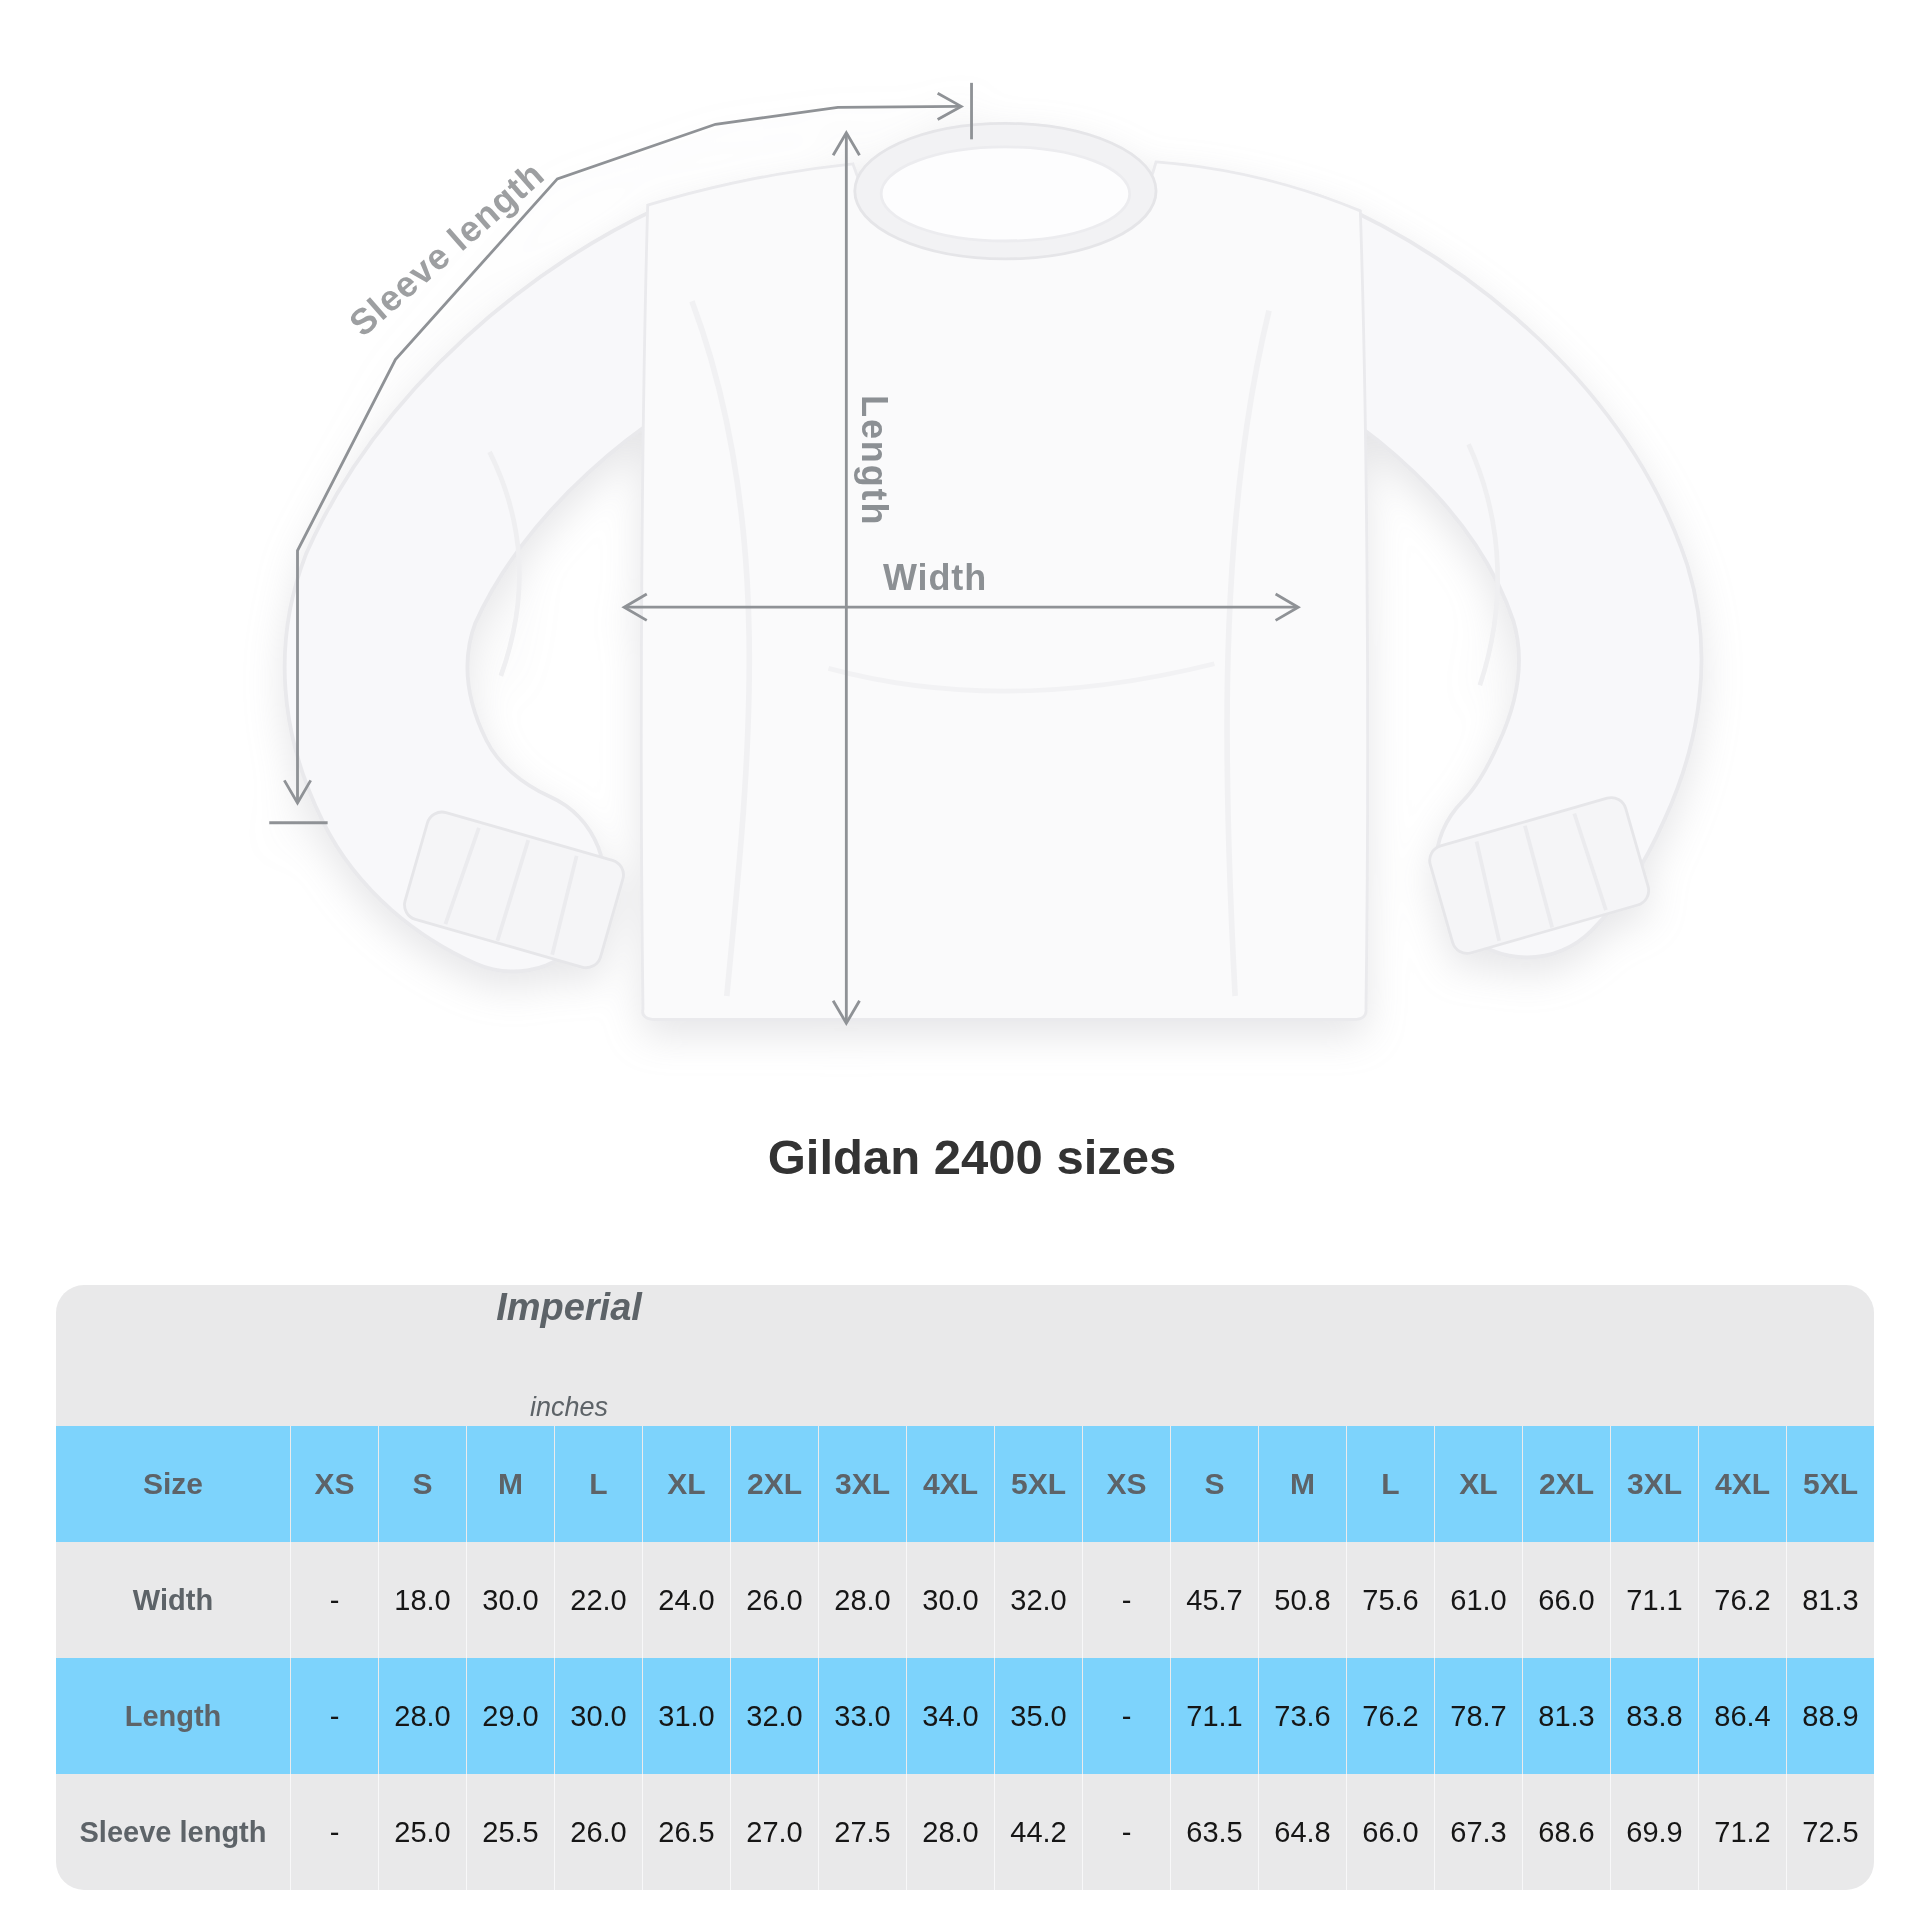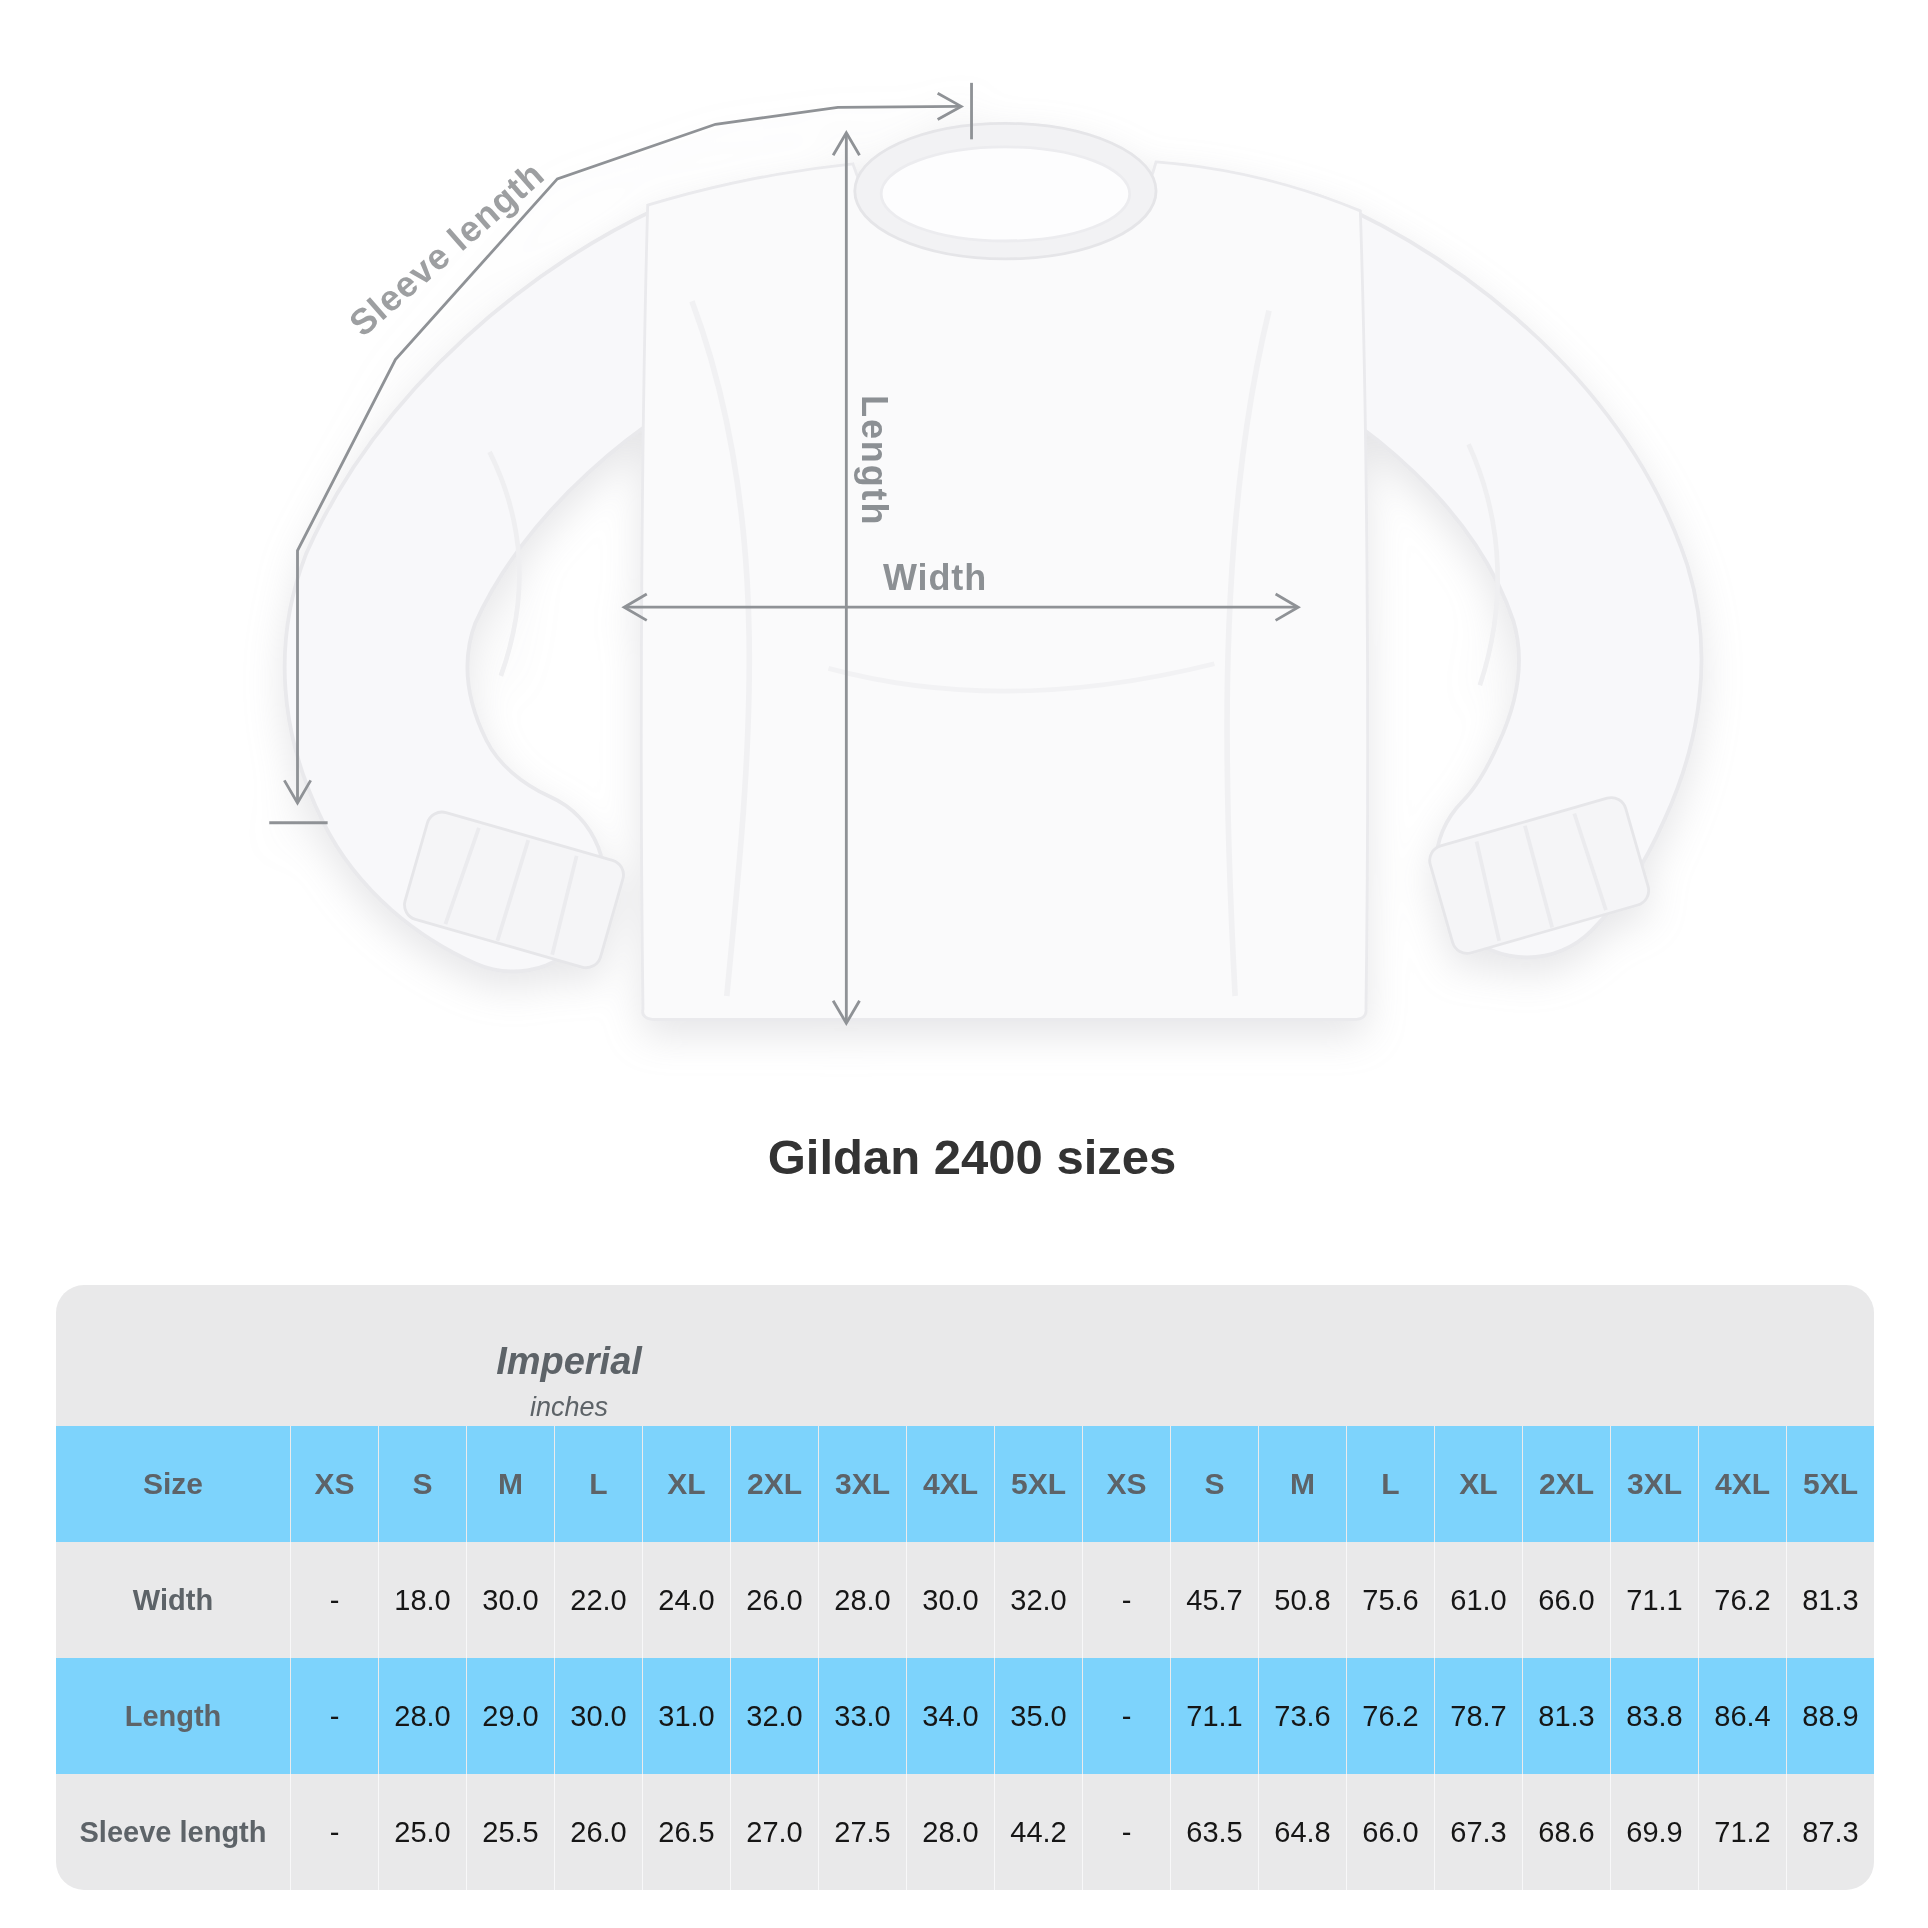--- a/index.html
+++ b/index.html
@@ -20,21 +20,21 @@
   
   .title{position:absolute;left:8px;top:1128px;width:1928px;text-align:center;
         font-size:49px;font-weight:bold;color:#333333;line-height:58px;}
   .subtitle{position:absolute;left:0;top:1196px;width:1928px;text-align:center;
         font-style:italic;font-size:28px;color:#565656;line-height:38px;}
 
   
   .table{position:absolute;left:56px;top:1285px;width:1818px;height:605px;
         border-radius:28px;overflow:hidden;background:#ffffff;}
   .units{display:flex;height:141px;background:#e9e9ea;}
-  .unit{display:flex;flex-direction:column;align-items:center;justify-content:flex-end;}
+  .unit{display:flex;flex-direction:column;align-items:center;justify-content:space-between;}
   .unit-imperial{width:1026px;}
   .unit-metric{width:792px;}
   .unit-name{font-size:38px;font-weight:bold;font-style:italic;color:#5d6368;line-height:45px;}
   .unit-sub{font-size:27px;font-style:italic;color:#5d6368;line-height:38px;margin-top:4px;}
 
   .trow{display:grid;grid-template-columns:234px repeat(18,1fr);height:116px;}
   .trow.white{background:#7dd3fc;}
   .trow.gray{background:#e9e9ea;}
   .cell{display:flex;align-items:center;justify-content:center;
         font-size:29px;color:#161616;}
@@ -202,18 +202,18 @@
       <div class="cell">28.0</div>
       <div class="cell">44.2</div>
       <div class="cell">-</div>
       <div class="cell">63.5</div>
       <div class="cell">64.8</div>
       <div class="cell">66.0</div>
       <div class="cell">67.3</div>
       <div class="cell">68.6</div>
       <div class="cell">69.9</div>
       <div class="cell">71.2</div>
-      <div class="cell">87.3</div>
+      <div class="cell">72.5</div>
     </div>
 
   </div>
 </div>
 
 
 </body></html>

